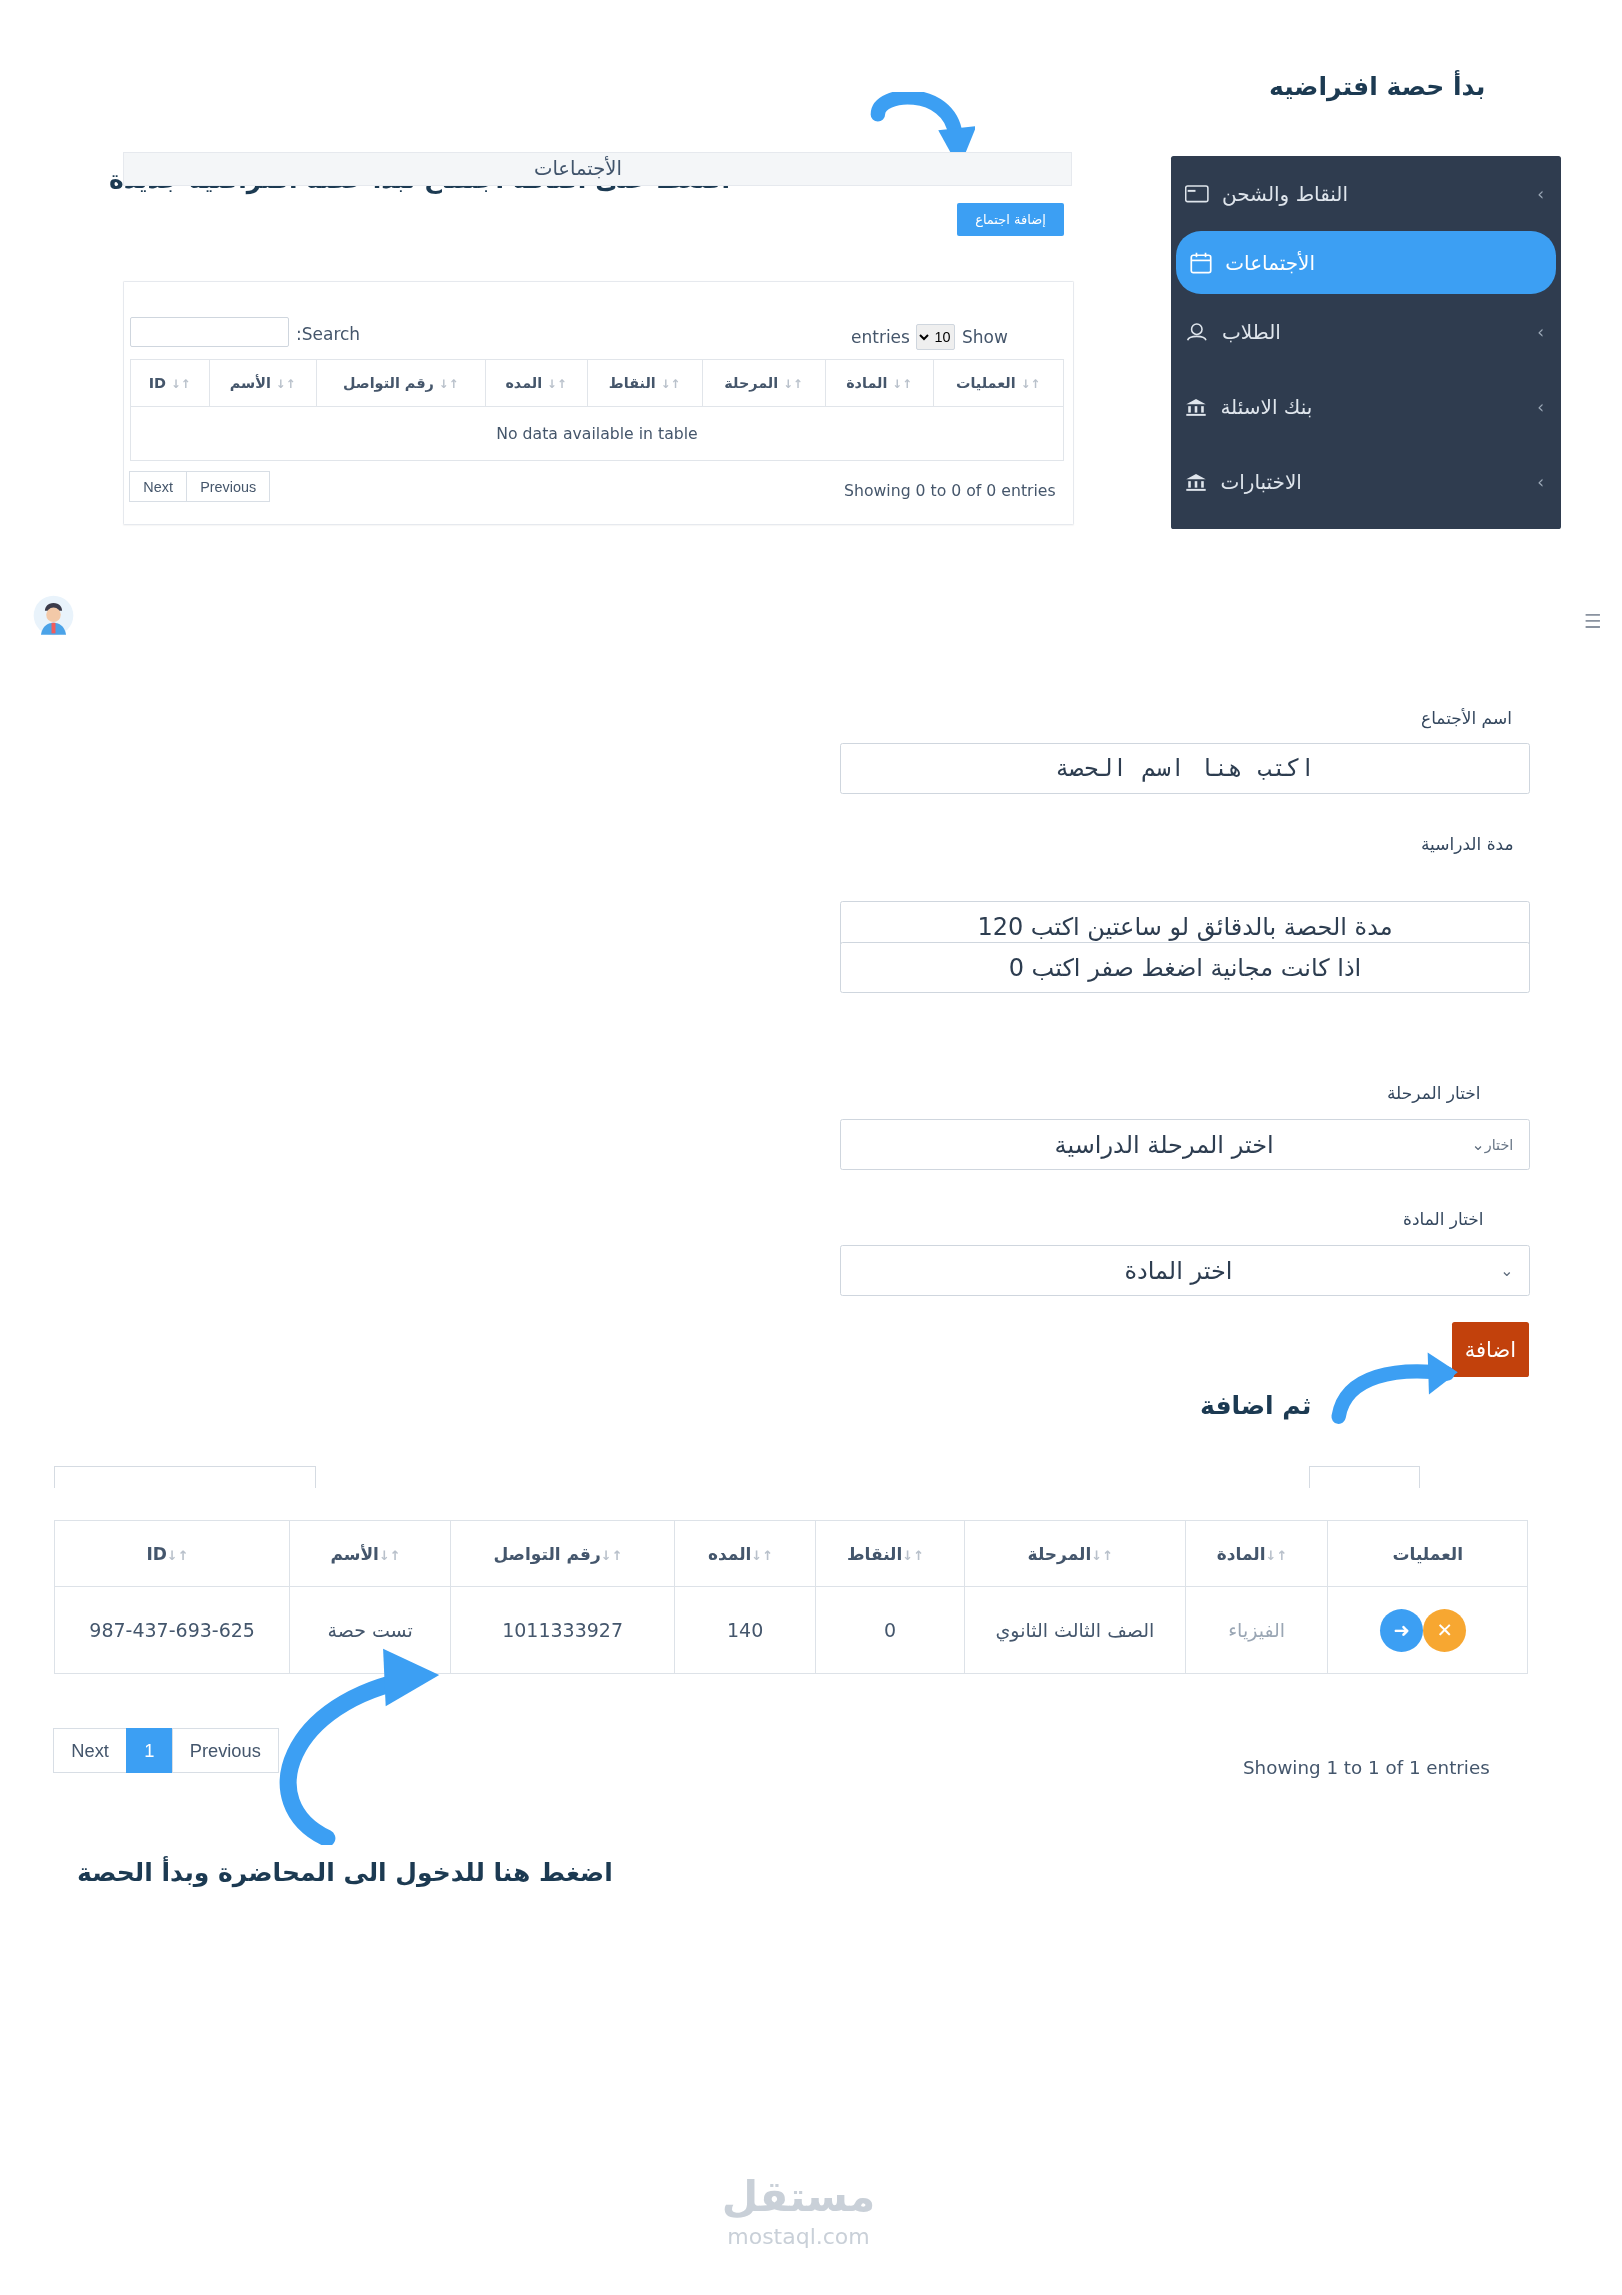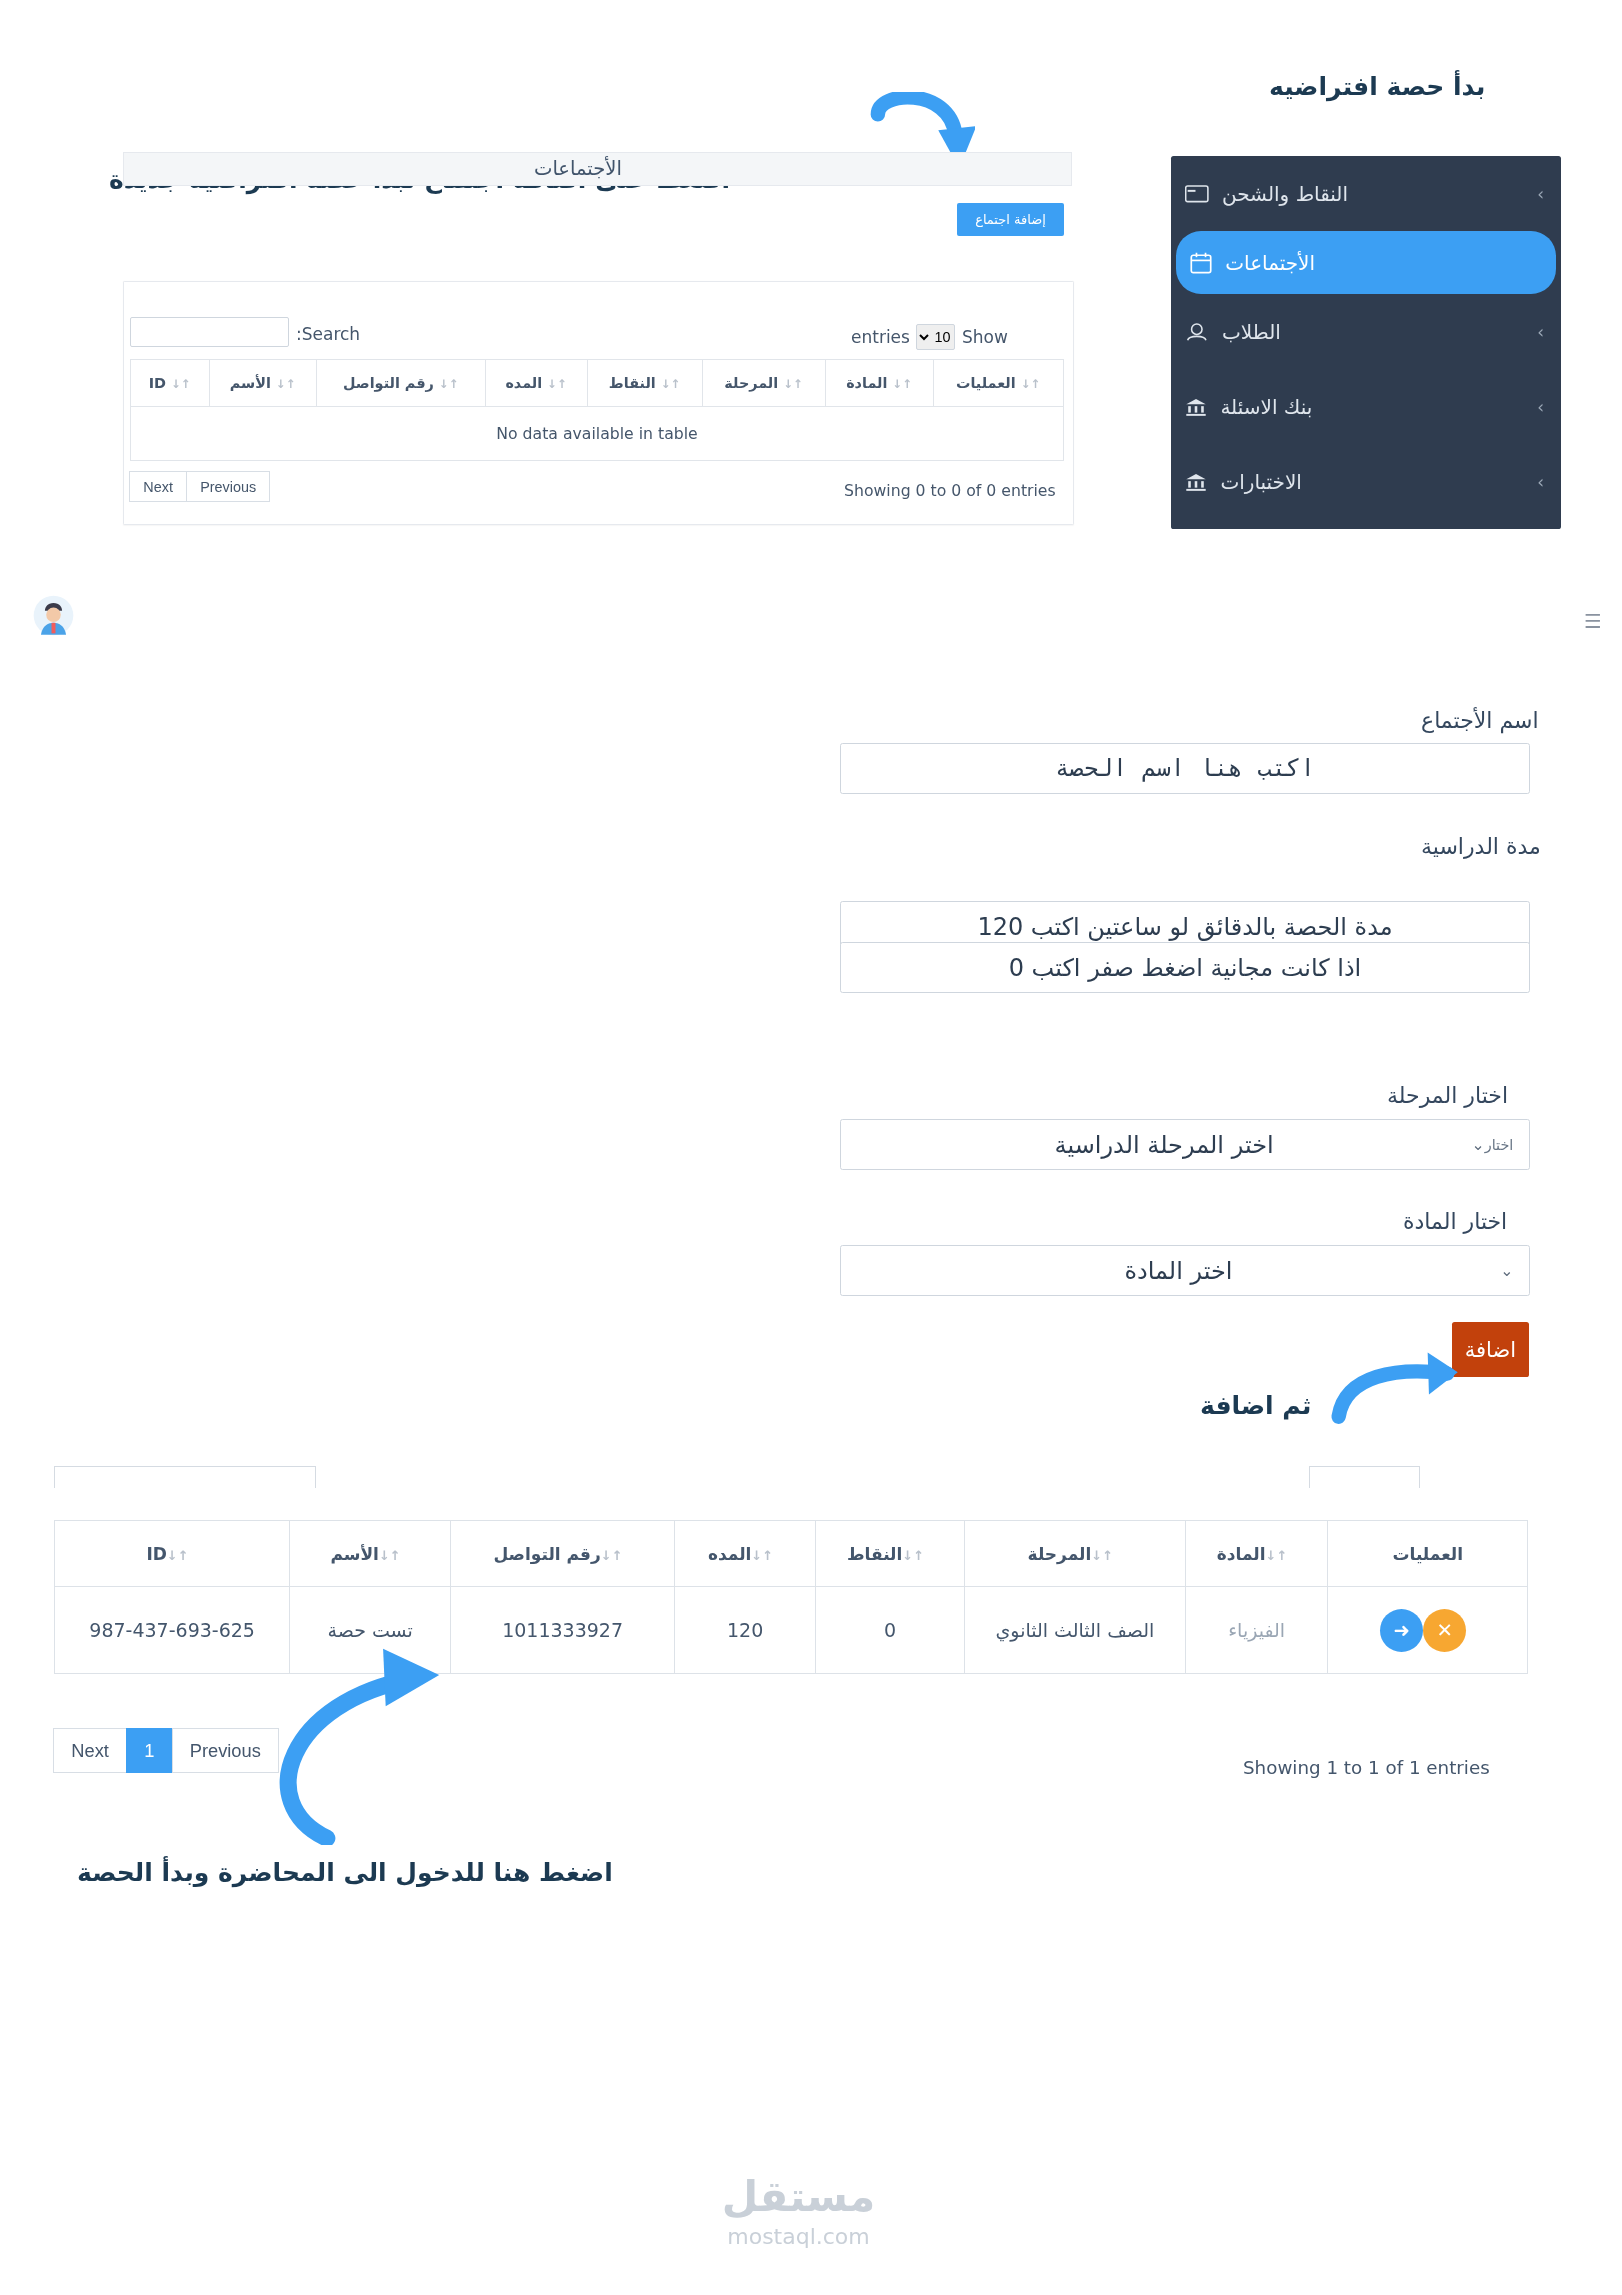--- a/index.html
+++ b/index.html
@@ -205,21 +205,21 @@
     position: absolute;
     left: 1584px;
     top: 610px;
     font-size: 19.6px;
     color: #8a93a0;
   }
 
   
   .f-label {
     position: absolute;
-    font-size: 22px;
+    font-size: 17px;
     color: #34475e;
     text-align: center;
   }
   .f-input {
     position: absolute;
     height: 51px;
     background: #fff;
     border: 0.7px solid #cfd6de;
     border-radius: 2.6px;
     box-sizing: border-box;
@@ -573,21 +573,21 @@
     </tr>
   </thead>
   <tbody>
     <tr>
       <td class="op-cell">
         <span class="circle-btn c-orange">✕</span><span class="circle-btn c-blue">➜</span>
       </td>
       <td style="color:#9aa6b4">الفيزياء</td>
       <td>الصف الثالث الثانوي</td>
       <td>0</td>
-      <td>120</td>
+      <td>140</td>
       <td>1011333927</td>
       <td>تست حصة</td>
       <td>987-437-693-625</td>
     </tr>
   </tbody>
 </table>
 
 <div class="pag-wrap">
   <button class="pag-btn">Next</button>
   <button class="pag-btn cur">1</button>

